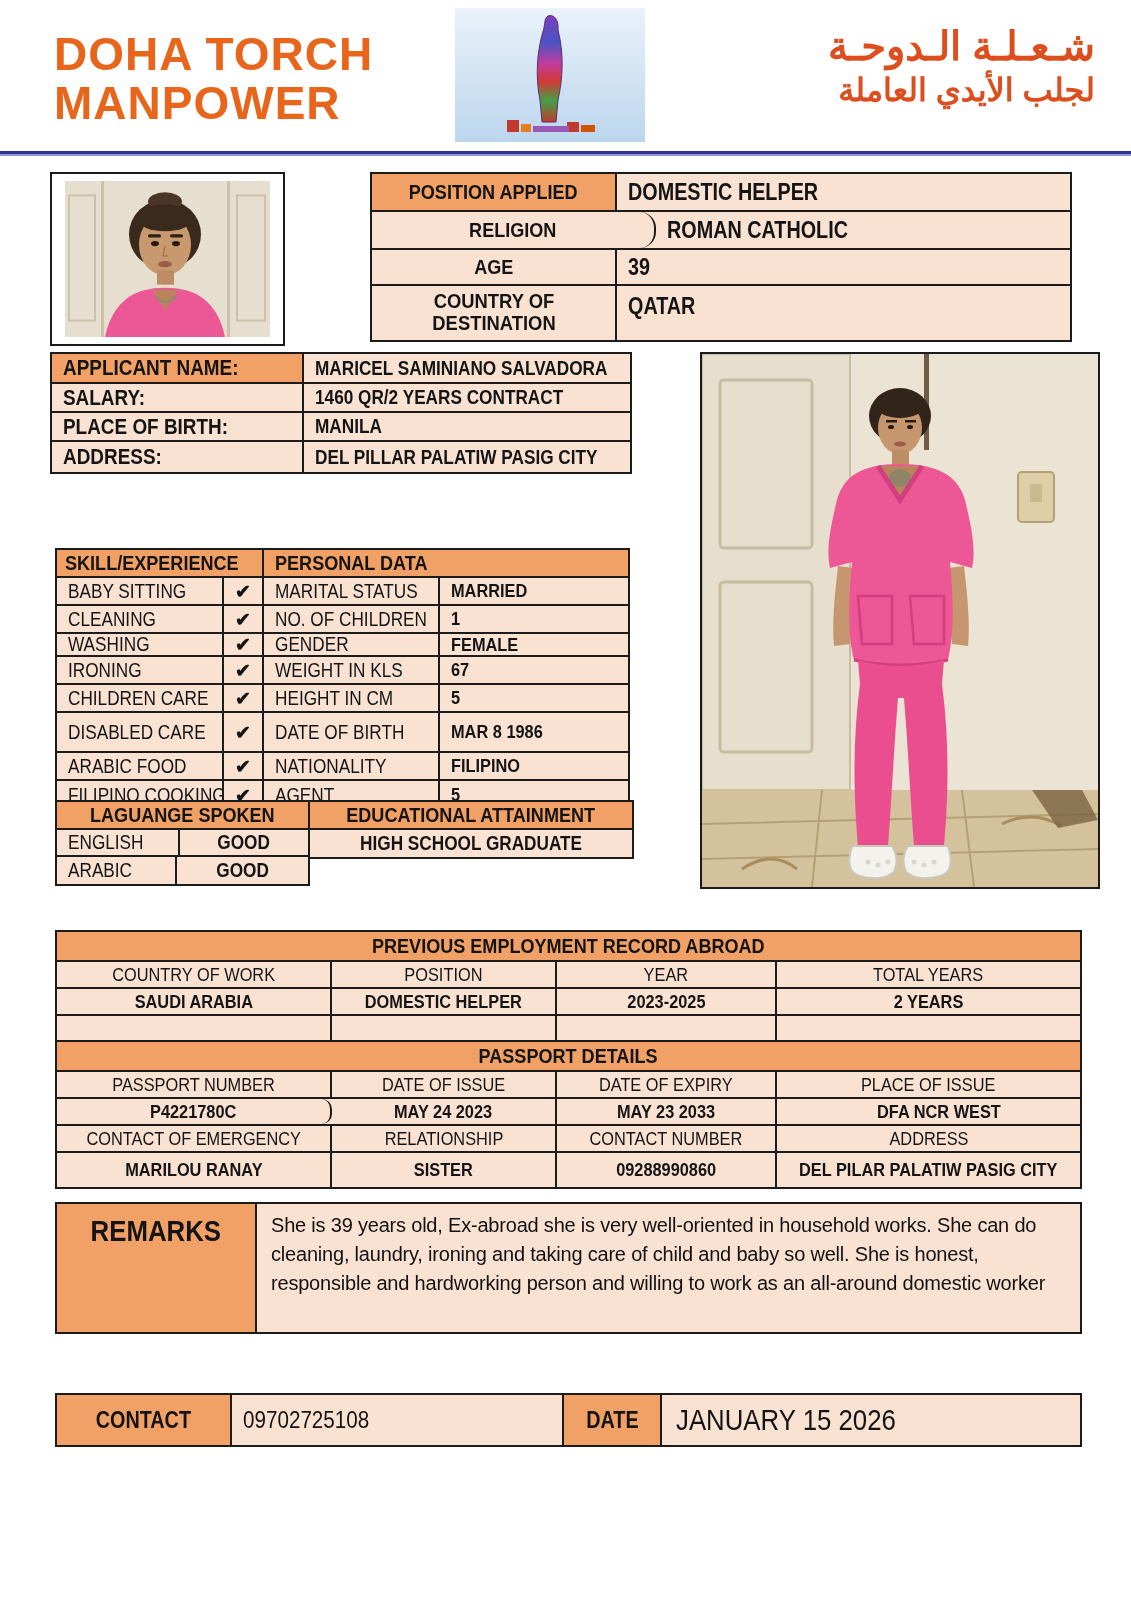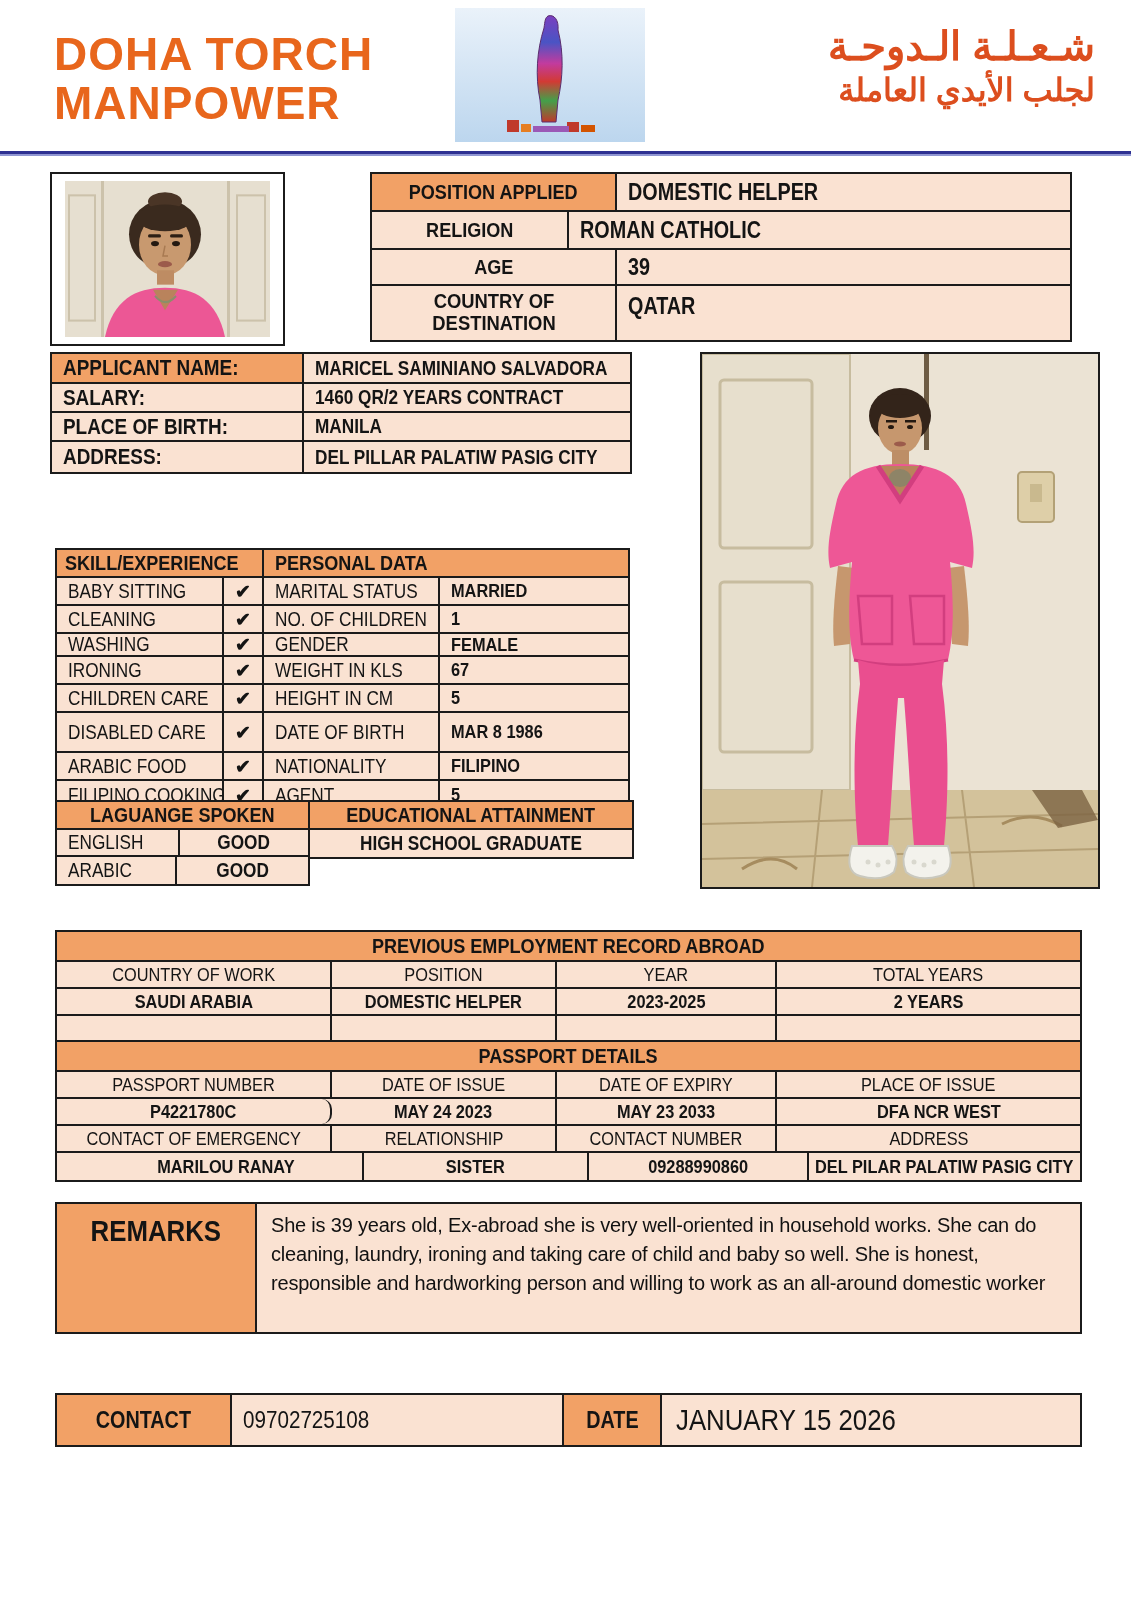--- a/index.html
+++ b/index.html
@@ -123,21 +123,21 @@
   <div class="abs tbl" style="left:370px;top:172px;width:702px;">
     <div class="row" style="height:38px;">
       <div class="cell c orange" style="width:245px;">
           <span class="cxc b fs-top-label">POSITION APPLIED</span>
         </div>
       <div class="cell padl" style="flex:1;">
           <span class="cx b fs-top-value">DOMESTIC HELPER</span>
         </div>
     </div>
     <div class="row" style="height:38px;">
-      <div class="cell c" style="width:197px;">
+      <div class="cell c" style="width:284px;border-radius:16px;">
           <span class="cxc b fs-top-label">RELIGION</span>
         </div>
       <div class="cell padl" style="flex:1;">
           <span class="cx b fs-top-value">ROMAN CATHOLIC</span>
         </div>
     </div>
     <div class="row" style="height:36px;">
       <div class="cell c" style="width:245px;">
           <span class="cxc b fs-top-label">AGE</span>
         </div>
@@ -479,21 +479,21 @@
       <div class="cell c" style="width:225px;">
           <span class="cxc fs-col-head">RELATIONSHIP</span>
         </div>
       <div class="cell c" style="width:220px;">
           <span class="cxc fs-col-head">CONTACT NUMBER</span>
         </div>
       <div class="cell c" style="flex:1;">
           <span class="cxc fs-col-head">ADDRESS</span>
         </div>
     </div>
-    <div class="row" style="height:27px;padding-left:32px;">
+    <div class="row" style="height:34px;">
       <div class="cell c" style="width:275px;">
           <span class="cxc b fs-col-val">MARILOU RANAY</span>
         </div>
       <div class="cell c" style="width:225px;">
           <span class="cxc b fs-col-val">SISTER</span>
         </div>
       <div class="cell c" style="width:220px;">
           <span class="cxc b fs-col-val">09288990860</span>
         </div>
       <div class="cell c" style="flex:1;">

